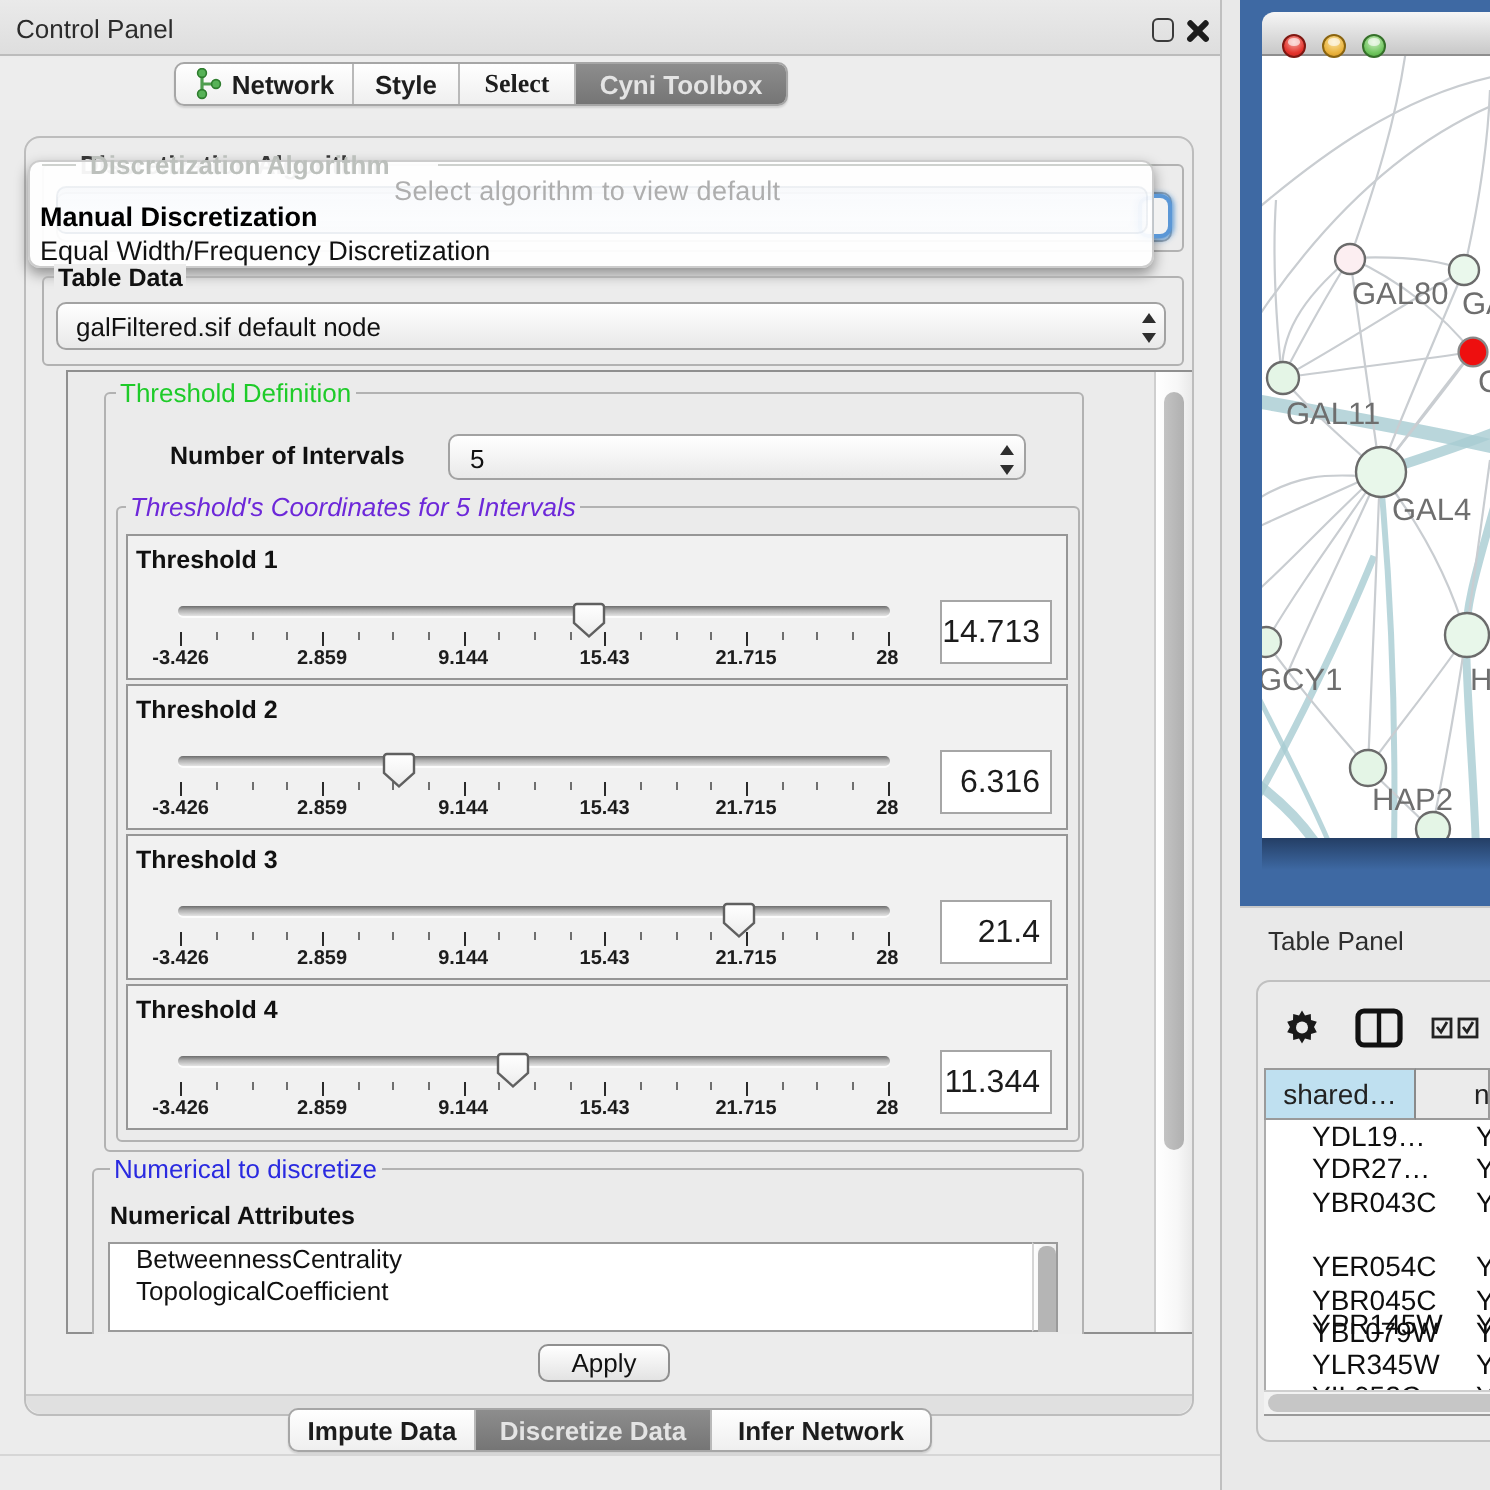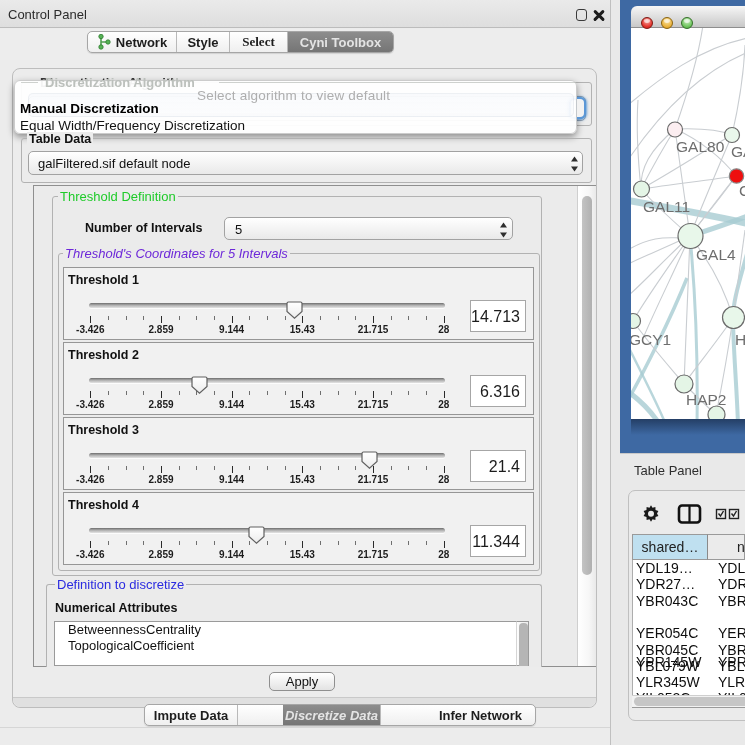--- a/index.html
+++ b/index.html
@@ -83,41 +83,41 @@
 #attrlist { left:54px; top:621px; width:462px; height:45px; background:#ffffff; border:1px solid #9a9a9a; border-right:none; overflow:hidden; }
 #attrlist div { font-size:13px; color:#111; padding-left:13px; height:16px; line-height:16px; }
 #attrtrack { left:516px; top:621px; width:13px; height:45px; background:linear-gradient(90deg,#fdfdfd,#ececec); border:1px solid #9a9a9a; border-left:1px solid #d5d5d5; }
 #attrthumb { left:518.5px; top:623px; width:9px; height:43px; background:#b5b5b5; border-radius:4px 4px 0 0; }
 
 #applyrow { left:13px; top:667px; width:583px; height:30px; background:#ececec; }
 #applybtn { left:269px; top:672px; width:66px; height:19px; background:linear-gradient(#ffffff,#e3e3e3);
   border:1px solid #8f8f8f; border-radius:5px; text-align:center; font-size:13px; color:#111; line-height:17px; }
 #bottomband { left:13px; top:697px; width:583px; height:10px; background:#e0e0e0; border-top:1px solid #c9c9c9; border-radius:0 0 8px 8px; }
 
-#seg2 { left:144px; top:704px;gap:45px; }
+#seg2 { left:144px; top:704px; }
 #winbottom { left:0; top:727px; width:610px; height:1px; background:#d6d6d6; }
 
 
 #rightbg { left:610px; top:0; width:135px; height:745px; background:#e9e9e9; border-left:1px solid #c0c0c0; }
 #bluewin { left:620px; top:0; width:125px; height:453px; background:#3e69a3; }
 #nettitle { left:631px; top:6px; width:114px; height:22px; background:linear-gradient(#f6f6f6,#c8c8c8);
   border-bottom:1px solid #8e8e8e; border-radius:6px 0 0 0; }
 .tl-btn { top:11px; width:12px; height:12px; border-radius:50%; }
 .tl-btn::after { content:""; position:absolute; left:2.2px; top:0.8px; width:5.6px; height:3.8px; border-radius:50%; background:rgba(255,255,255,0.62); }
 #netcanvas { left:631px; top:28px; width:114px; height:391px; background:#ffffff; }
 #netshadow { left:631px; top:419px; width:114px; height:16px; background:linear-gradient(rgba(10,20,40,0.5),rgba(10,20,40,0)); }
 
 #tpanelarea { left:620px; top:453px; width:125px; height:292px; background:#e9e9e9; border-top:1px solid #c9c9c9; }
 #tptitle { left:634px; top:463px; font-size:13px; color:#2e2e2e; }
 #tpbox { left:628px; top:490px; width:125px; height:231px; background:#ebebeb; border:1px solid #c0c0c0; border-radius:7px 0 0 7px; }
 #thead1 { left:632px; top:534px; width:76px; height:26px; background:#bfe0f0; border:1px solid #9a9a9a; border-right:1px solid #8a8a8a;
   text-align:center; font-size:14px; color:#222; line-height:25px; }
 #thead2 { left:708px; top:534px; width:37px; height:26px; background:#ebebeb; border:1px solid #9a9a9a; border-left:none;
   font-size:14px; color:#222; line-height:25px; padding-left:29px; }
-#tbody { left:632px; top:560px; width:113px; height:136px; background:#ffffff; overflow:hidden; border-left:1px solid #adadad; }
+#tbody { left:632px; top:560px; width:113px; height:136px; background:#ffffff; overflow:hidden; border-left:1px solid #adadad;padding-left:20px; }
 .trow { height:16.3px; font-size:14px; color:#0e0e0e; white-space:nowrap; }
 .trow span.c1 { position:absolute; left:3px; }
 .trow span.c2 { position:absolute; left:85px; }
 #hscroll { left:632px; top:695px; width:113px; height:13px; background:#f2f2f2; border-top:1px solid #cfcfcf; }
 #hthumb { left:634px; top:697px; width:115px; height:9px; background:#c6c6c6; border-radius:5px; }
 #tbottom { left:632px; top:707px; width:113px; height:1px; background:#9a9a9a; }
 </style>
 </head>
 <body>
 
@@ -350,36 +350,36 @@
           <stop offset="0" stop-color="#ffffff"></stop>
           <stop offset="0.5" stop-color="#f6f6f6"></stop>
           <stop offset="1" stop-color="#ebebeb"></stop>
         </linearGradient>
       </defs>
     </svg>
     <div class="abs vbox" style="top:525px;">11.344</div>
   </div>
 
 <div class="abs grp" id="g-attr" style="background:#ebebeb;"></div>
-<div class="abs grptitle" id="g-attr-t" style="background:#ebebeb;">Definition to discretize</div>
+<div class="abs grptitle" id="g-attr-t" style="background:#ebebeb;">Numerical to discretize</div>
 <div class="abs" id="lbl-num">Numerical Attributes</div>
 <div class="abs" id="attrlist">
   <div>BetweennessCentrality</div>
   <div>TopologicalCoefficient</div>
 </div>
 <div class="abs" id="attrtrack"></div>
 <div class="abs" id="attrthumb"></div>
 
 <div class="abs" id="applyrow"></div>
 <div class="abs" id="applybtn">Apply</div>
 <div class="abs" id="bottomband"></div>
 
 <div class="abs seg" id="seg2">
   <div class="it" style="width:93px;">Impute Data</div>
-  <div class="it sel" style="width:98px;font-style:italic;">Discretize Data</div>
+  <div class="it sel" style="width:118px;">Discretize Data</div>
   <div class="it" style="width:109px;">Infer Network</div>
 </div>
 <div class="abs" id="winbottom"></div>
 
 <div class="abs" id="rightbg"></div>
 <div class="abs" id="bluewin"></div>
 <div class="abs" id="netcanvas"></div>
 <div class="abs" id="netshadow"></div>
 <div class="abs" id="nettitle">
   <div class="abs tl-btn" style="left:10px; background:radial-gradient(circle at 50% 30%, #f5a9a2, #e4332c 65%, #c2221c); border:1px solid #7e1812;"></div>

